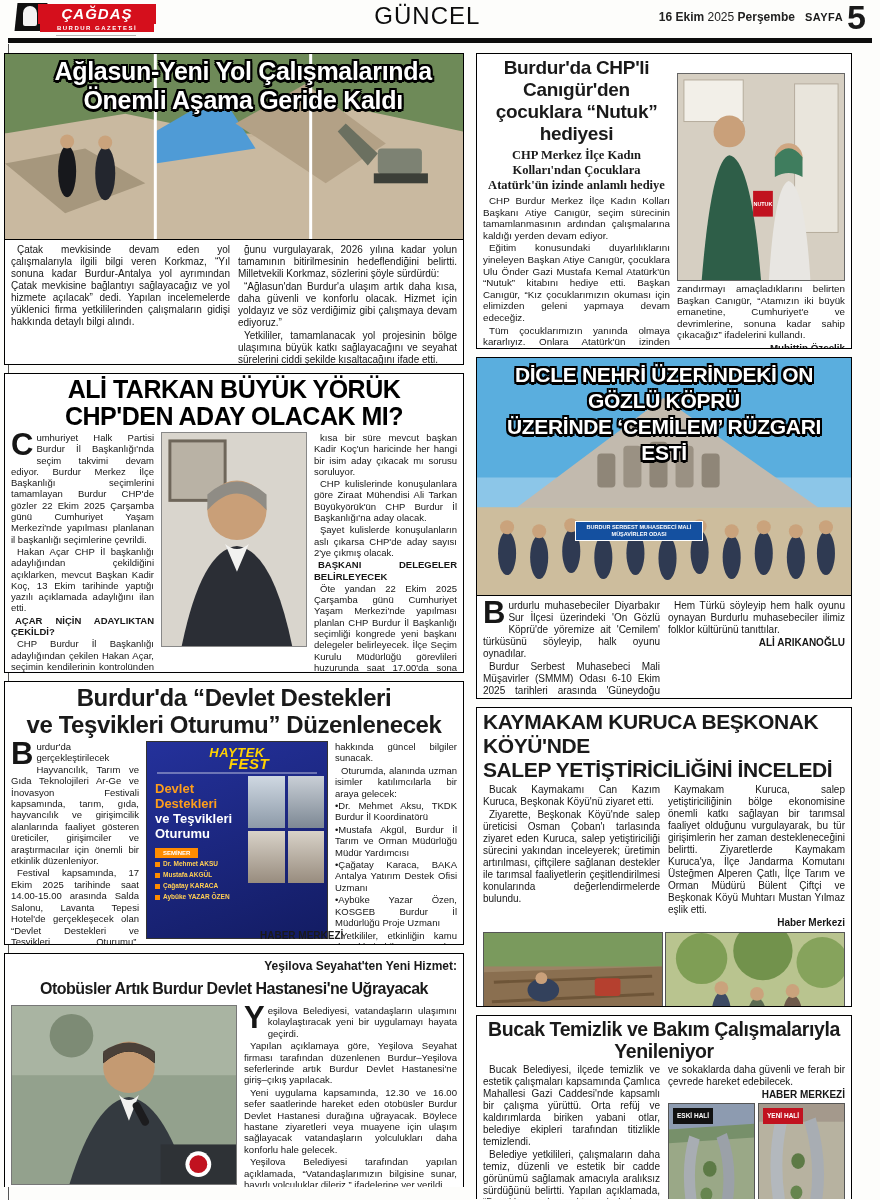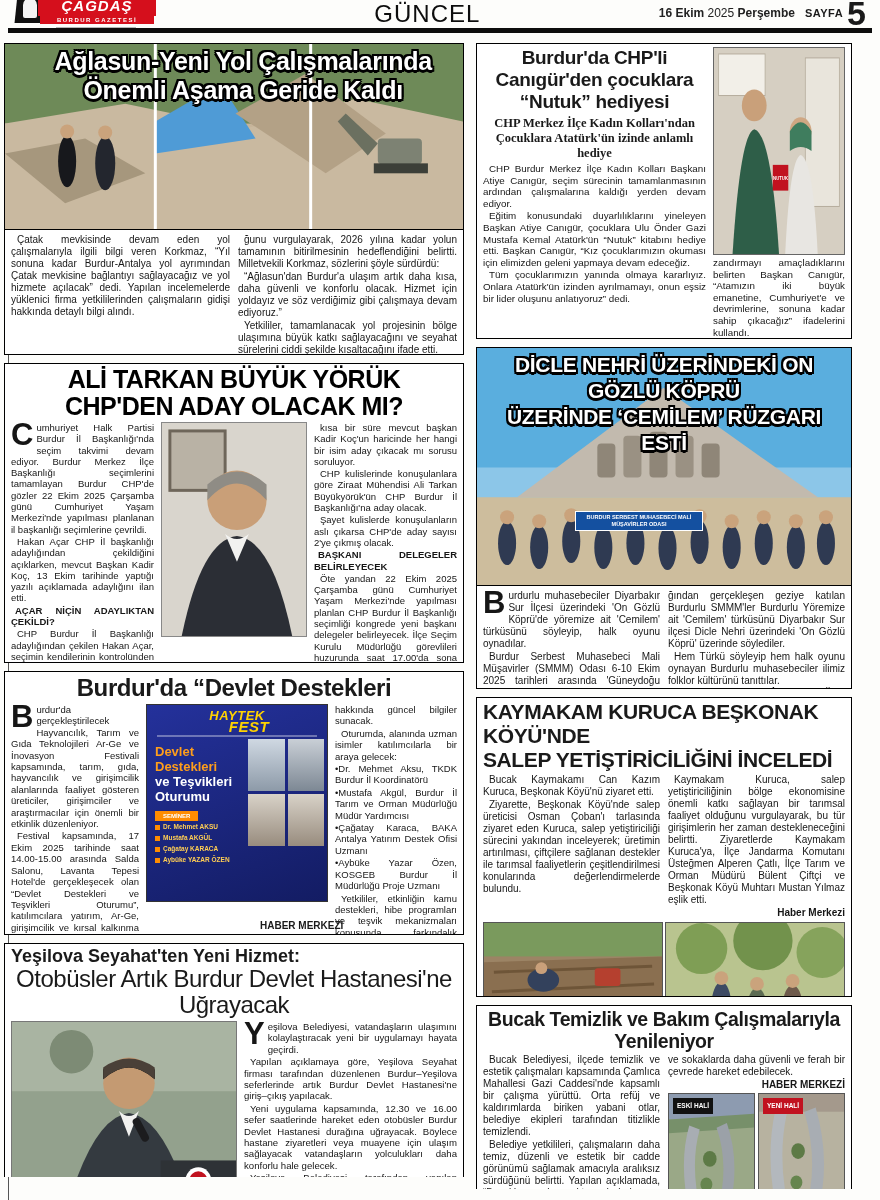--- a/index.html
+++ b/index.html
@@ -5,21 +5,21 @@
   * { box-sizing: border-box; margin: 0; padding: 0; }
   html,body { width:880px; height:1200px; }
   body {
     background:#fdfdfb;
     font-family:"Liberation Sans", sans-serif;
     color:#1a1a1a;
     position:relative;
     overflow:hidden;
   }
   
-  .masthead { position:relative; height:28px; padding:2px 14px 0 16px; display:flex; align-items:flex-end; }
+  .masthead { position:relative; height:38px; padding:2px 14px 0 16px; display:flex; align-items:flex-start; }
   .logo-wrap { position:relative; width:180px; height:34px; }
   .logo-black { position:absolute; left:0; top:1px; width:30px; height:28px; background:#101010; transform:skew(-6deg); }
   .logo-fig { position:absolute; left:7px; top:4px; width:14px; height:20px; background:#f3f3f3; border-radius:7px 7px 2px 2px; }
   .logo-red { position:absolute; left:22px; top:2px; width:118px; height:20px; background:#d50f1c; color:#fff;
               font-weight:bold; font-style:italic; font-size:15px; letter-spacing:1px; text-align:center; line-height:20px; }
   .logo-sub { position:absolute; left:24px; top:22px; width:114px; height:8px; background:#d50f1c; color:#fff;
               font-size:6px; font-weight:bold; text-align:center; line-height:8px; letter-spacing:1.5px; }
   .logo-squiggle { position:absolute; left:40px; top:31px; width:80px; height:3px; border-bottom:1px solid #b5b5b5; }
   .section-title { flex:1; text-align:center; font-size:24px; font-weight:normal; letter-spacing:1px; color:#0d0d0d; }
   .mast-right { display:flex; align-items:center; gap:10px; }
@@ -85,31 +85,31 @@
   .p-spk .sq { width:5px; height:5px; background:#ff8c00; flex:none; }
   .p-spk .nm { font-size:6.5px; font-weight:bold; color:#ffce54; line-height:6px; }
   .p-ports { position:absolute; right:3px; top:34px; width:76px; display:grid; grid-template-columns:1fr 1fr; gap:3px; }
   .p-ports div { height:52px; }
   .port1 { background:linear-gradient(#cfd8e2,#8d9aa8); } .port2 { background:linear-gradient(#c9cfd6,#7d8894); }
   .port3 { background:linear-gradient(#d8d2c8,#9a released0,#988c7e); }
   .port3, .port4 { background:linear-gradient(#d8d2c8,#988c7e); }
 
   
   .a-yesilova { height:234px; padding:2px 6px 0; border-bottom:none; }
-  .y-hl1 { font-size:18px; font-weight:bold; text-align:left; line-height:20px; }
-  .y-hl2 { font-size:24px; font-weight:normal; text-align:center; line-height:26px; letter-spacing:-.5px; }
+  .y-hl1 { font-size:12px; font-weight:bold; text-align:right; line-height:20px; }
+  .y-hl2 { font-size:16px; font-weight:bold; text-align:center; line-height:26px; letter-spacing:-.5px; }
   .y-grid { display:flex; gap:7px; margin-top:3px; }
   .y-photo { width:226px; flex:none; height:180px; position:relative; overflow:hidden; border:1px solid #777; }
   .y-body { flex:1; font-size:9.6px; line-height:11.4px; }
 
   
   .a-nutuk { height:296px; padding:3px 6px; }
   .n-grid { display:flex; gap:7px; }
   .n-c1 { flex:1; }
-  .n-c2 { width:132px; flex:none; }
+  .n-c2 { width:168px; flex:none;margin-top:16px; }
   .n-hl { font-size:19px; font-weight:bold; text-align:center; line-height:22px; letter-spacing:-.3px; }
   .n-sub { font-family:"Liberation Serif", serif; font-weight:bold; font-size:12.5px; text-align:center; line-height:15px; margin:3px 0 2px; }
   .n-photo { height:208px; border:1px solid #666; position:relative; overflow:hidden; margin-bottom:2px; }
   .n-body { font-size:9.8px; line-height:11.6px; }
 
   
   .a-dicle { height:342px; }
   .dc-photo { position:relative; height:238px; border-bottom:1.5px solid #000; overflow:hidden; }
   .dc-hl { position:absolute; top:4px; left:2%; width:96%; font-size:21px; line-height:26px; }
   .dc-banner { position:absolute; left:98px; bottom:54px; width:128px; background:#1450a0; border:1px solid #fff; color:#fff;
@@ -235,20 +235,21 @@
           <p class="bold">BAŞKANI DELEGELER BELİRLEYECEK</p>
           <p>Öte yandan 22 Ekim 2025 Çarşamba günü Cumhuriyet Yaşam Merkezi'nde yapılması planlan CHP Burdur İl Başkanlığı seçimliği kongrede yeni başkanı delegeler belirleyecek. İlçe Seçim Kurulu Müdürlüğü görevlileri huzurunda saat 17.00'da sona erecek oy verme işlemin yaklaşık 259 delege oy kullanacak.</p>
 
         </div>
       </div>
     </div>
 
     <div class="article a-devlet">
       <div class="d-hl">
         <div>Burdur'da “Devlet Destekleri</div>
+        <div>ve Teşvikleri Oturumu” Düzenlenecek</div>
       </div>
       <div class="d-grid">
         <div class="d-c1 body d-body">
           <p class="flush"><span class="dropcap">B</span><span>urdur'da gerçekleştirilecek Hayvancılık, Tarım ve Gıda Teknolojileri Ar-Ge ve İnovasyon Festivali kapsamında, tarım, gıda, hayvancılık ve girişimcilik alanlarında faaliyet gösteren üreticiler, girişimciler ve araştırmacılar için önemli bir etkinlik düzenleniyor.</span></p>
           <p>Festival kapsamında, 17 Ekim 2025 tarihinde saat 14.00-15.00 arasında Salda Salonu, Lavanta Tepesi Hotel'de gerçekleşecek olan “Devlet Destekleri ve Teşvikleri Oturumu”, katılımcılara yatırım, Ar-Ge, girişimcilik ve kırsal kalkınma destekleri</p>
         </div>
         <div class="poster">
           <div class="p-brand">
             <span>HAYTEK</span>
             <span class="f2">FEST</span>
@@ -412,21 +413,20 @@
         </div>
         <div class="dc-banner">BURDUR SERBEST MUHASEBECİ MALİ MÜŞAVİRLER ODASI</div>
       </div>
       <div class="dc-body body">
         <div>
           <p class="flush"><span class="dropcap">B</span><span>urdurlu muhasebeciler Diyarbakır Sur İlçesi üzerindeki 'On Gözlü Köprü'de yöremize ait 'Cemilem' türküsünü söyleyip, halk oyunu oynadılar.</span></p>
           <p>Burdur Serbest Muhasebeci Mali Müşavirler (SMMM) Odası 6-10 Ekim 2025 tarihleri arasında 'Güneydoğu Anadolu Turu' düzenledi.</p>
 
         </div>
         <div>
-          <p class="flush">ğından gerçekleşen geziye katılan Burdurlu SMMM'ler Burdurlu Yöremize ait 'Cemilem' türküsünü Diyarbakır Sur ilçesi Dicle Nehri üzerindeki 'On Gözlü Köprü' üzerinde söylediler.</p>
           <p>Hem Türkü söyleyip hem halk oyunu oynayan Burdurlu muhasebeciler ilimiz folklor kültürünü tanıttılar.</p>
           <p class="byline">ALİ ARIKANOĞLU</p>
         </div>
       </div>
     </div>
 
     <div class="article a-kaymakam">
       <div class="k-hl">
         <div>KAYMAKAM KURUCA BEŞKONAK KÖYÜ'NDE</div>
         <div>SALEP YETİŞTİRİCİLİĞİNİ İNCELEDİ</div>

